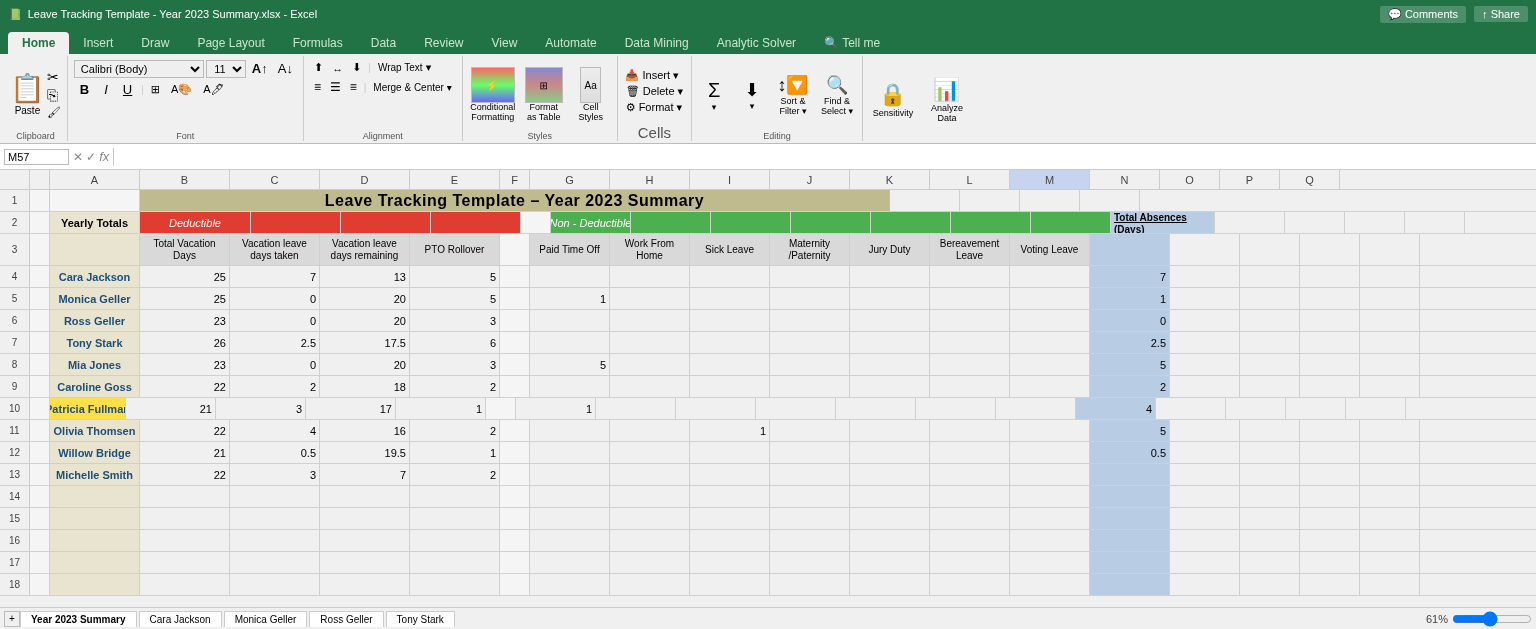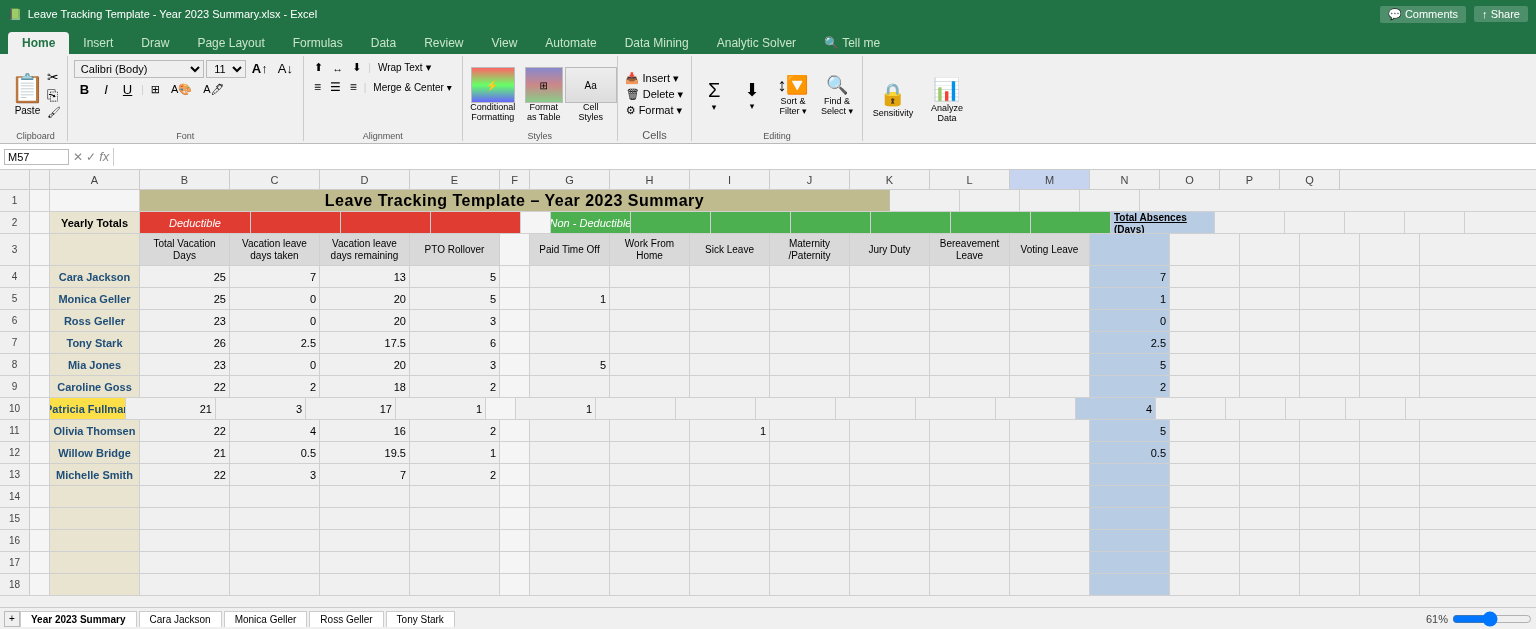--- a/index.html
+++ b/index.html
@@ -132,34 +132,34 @@
       <div style="display:flex; gap:2px; margin-top:3px; flex:1; align-items:center;">
         <div style="display:flex; flex-direction:column; align-items:center; cursor:pointer; width:52px;">
           <div style="width:44px; height:36px; background: linear-gradient(#f66,#6f6,#66f); border:1px solid #bbb; display:flex; align-items:center; justify-content:center; font-size:10px;">⚡</div>
           <span style="font-size:9px; text-align:center; line-height:1.1;">Conditional<br>Formatting</span>
         </div>
         <div style="display:flex; flex-direction:column; align-items:center; cursor:pointer; width:46px;">
           <div style="width:38px; height:36px; background: linear-gradient(#88c,#c88,#8c8); border:1px solid #bbb; display:flex; align-items:center; justify-content:center; font-size:10px;">⊞</div>
           <span style="font-size:9px; text-align:center; line-height:1.1;">Format<br>as Table</span>
         </div>
         <div style="display:flex; flex-direction:column; align-items:center; cursor:pointer; width:44px;">
-          <div style="width:52px; height:36px; background: linear-gradient(#eee,#ddd); border:1px solid #bbb; display:flex; align-items:center; justify-content:center; font-size:10px;">Aa</div>
+          <div style="width:21px; height:36px; background: linear-gradient(#eee,#ddd); border:1px solid #bbb; display:flex; align-items:center; justify-content:center; font-size:10px;">Aa</div>
           <span style="font-size:9px; text-align:center; line-height:1.1;">Cell<br>Styles</span>
         </div>
       </div>
       <div style="font-size:9px; color:#555; text-align:center;">Styles</div>
     </div>
 
     <div style="display:flex; flex-direction:column; border-right:1px solid #ccc; padding:0 4px;">
       <div style="display:flex; flex-direction:column; gap:1px; margin-top:3px; flex:1; justify-content:center;">
         <div style="display:flex; align-items:center; cursor:pointer; padding:1px 4px; border-radius:2px; font-size:11px;">📥 Insert ▾</div>
         <div style="display:flex; align-items:center; cursor:pointer; padding:1px 4px; border-radius:2px; font-size:11px;">🗑 Delete ▾</div>
         <div style="display:flex; align-items:center; cursor:pointer; padding:1px 4px; border-radius:2px; font-size:11px;">⚙ Format ▾</div>
       </div>
-      <div style="font-size:11px; color:#555; text-align:center;">Cells</div>
+      <div style="font-size:15px; color:#555; text-align:center;">Cells</div>
     </div>
 
     <div style="display:flex; flex-direction:column; border-right:1px solid #ccc; padding:0 4px;">
       <div style="display:flex; gap:2px; margin-top:3px; flex:1; align-items:center;">
         <div style="display:flex; flex-direction:column; align-items:center; cursor:pointer; width:36px;">
           <span style="font-size:20px;">Σ</span>
           <span style="font-size:9px;">▾</span>
         </div>
         <div style="display:flex; flex-direction:column; align-items:center; cursor:pointer; width:36px;">
           <span style="font-size:18px;">⬇</span>

